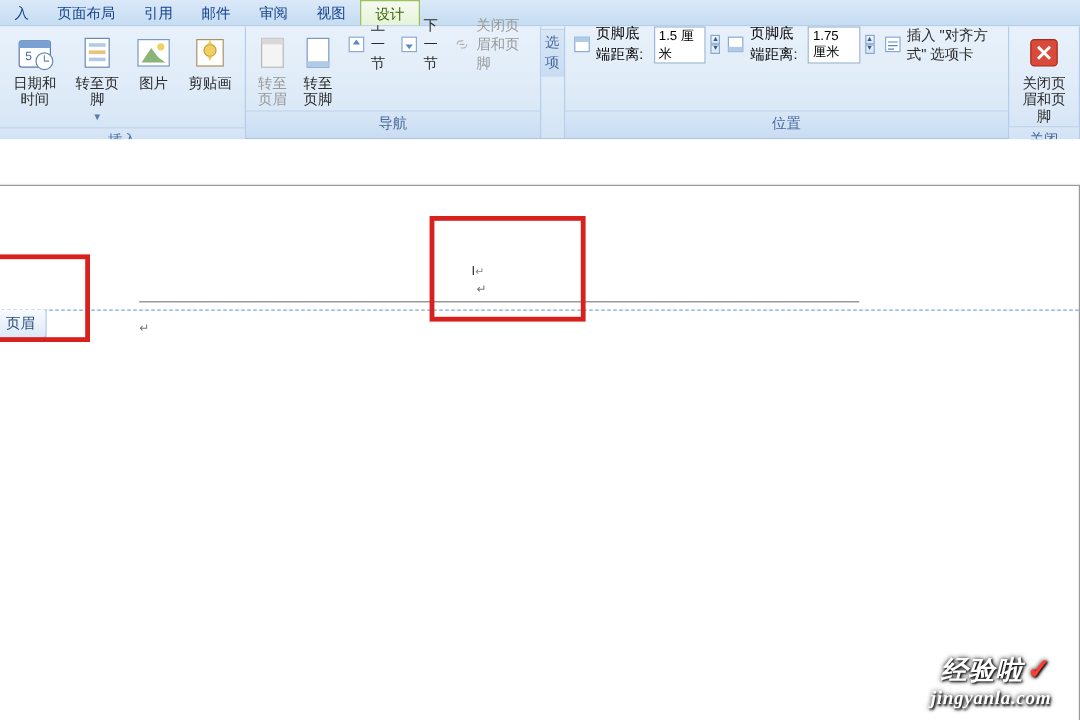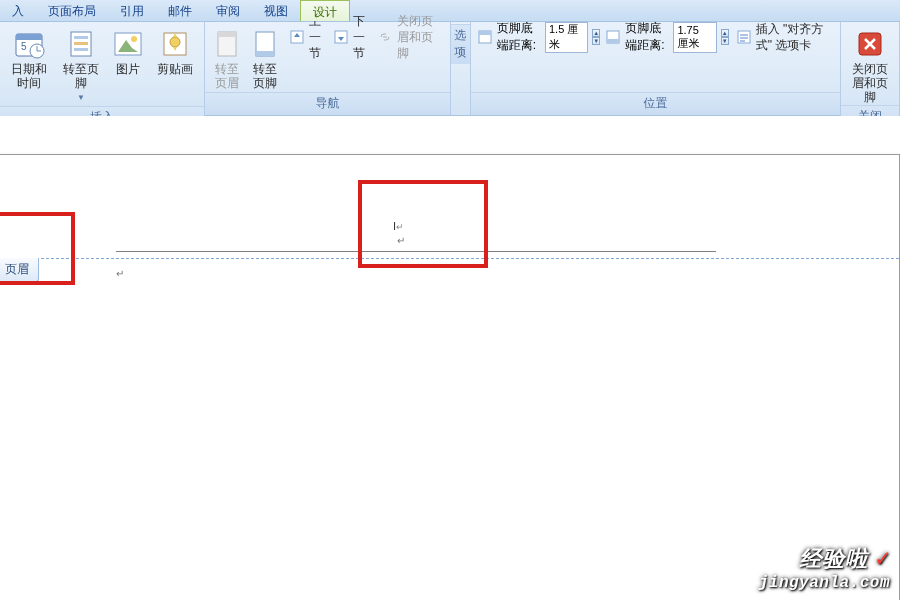--- a/index.html
+++ b/index.html
@@ -40,21 +40,21 @@
   .header-tag { position: absolute; top: 103px; left: 34px; padding: 3px 9px; background: linear-gradient(#f8fbff,#dce9f7); border: 1px solid #9ab8dc; border-top: none; font-size: 12px; color: #2a4a7a; border-radius: 0 0 3px 3px; }
   
   .cursor-mark { position: absolute; top: 65px; left: 432px; font-size: 11px; color: #333; }
   .para-mark { position: absolute; top: 80px; left: 436px; font-size: 10px; color: #777; }
   .para-mark2 { position: absolute; top: 113px; left: 155px; font-size: 10px; color: #777; }
   
   .red-box { position: absolute; border: 4px solid #d8211d; background: transparent; pointer-events: none; }
   .red-box.b1 { top: 212px; left: -5px; width: 80px; height: 73px; }
   .red-box.b2 { top: 180px; left: 358px; width: 130px; height: 88px; }
   
-  .watermark { position: absolute; right: 10px; bottom: 8px; text-align: right; color: #fff; font-weight: bold; text-shadow: 0 0 4px #000, 1px 1px 2px #000; font-family: Liberation Mono, monospace; }
+  .watermark { position: absolute; right: 24px; bottom: 8px; text-align: right; color: #fff; font-weight: bold; text-shadow: 0 0 4px #000, 1px 1px 2px #000; font-family: Liberation Serif, serif; }
   .watermark .big { font-size: 22px; font-style: italic; letter-spacing: 1px; }
   .watermark .chk { color: #ff3b2f; font-size: 24px; font-weight: bold; }
   .watermark .small { font-size: 16px; letter-spacing: 0.5px; font-style: italic; }
   
   svg { display: block; }
 </style>
 </head>
 <body>
 
 <div class="tabs">

